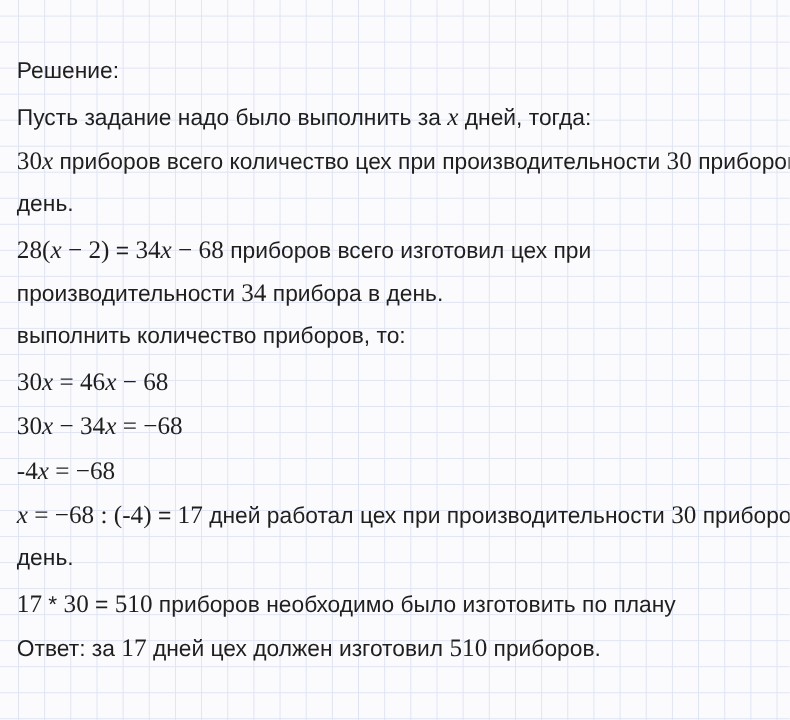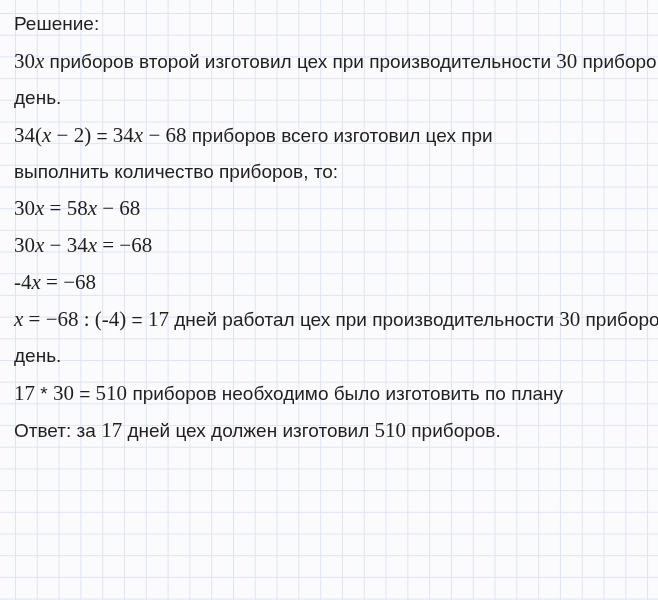--- a/index.html
+++ b/index.html
@@ -14,20 +14,21 @@
     color: var(--ink);
     background-color: var(--bg);
     background-image:
       linear-gradient(to right, var(--grid) 1px, transparent 1px),
       linear-gradient(to bottom, var(--grid) 1px, transparent 1px);
     background-size: 21.8px 21.7px;
     background-position: 15px 13px;
   }
   main.content {
     padding: 6px 18px 0 14px;
+    margin-top: 36px;
   }
   .line {
     height: 36.9px;
     line-height: 36.9px;
     white-space: pre;
     font-size: 19px;
   }
   .seg-sans {
     font-family: "Liberation Sans", sans-serif;
     font-size: 19px;
@@ -41,25 +42,27 @@
     font-style: italic;
     font-size: 21px;
   }
 </style>
 </head>
 <body>
 
 <main class="content">
   <div id="solution-lines">
       <div class="line"><span class="seg-sans">Решение:</span></div>
-      <div class="line"><span class="seg-math">30</span><span class="seg-math-var">x</span><span class="seg-sans"> приборов второй изготовил цех при производительности </span><span class="seg-math">30</span><span class="seg-sans"> приборов в</span></div>
+      <div class="line"><span class="seg-sans">Пусть задание надо было выполнить за </span><span class="seg-math-var">x</span><span class="seg-sans"> дней, тогда:</span></div>
+      <div class="line"><span class="seg-math">30</span><span class="seg-math-var">x</span><span class="seg-sans"> приборов всего количество цех при производительности </span><span class="seg-math">30</span><span class="seg-sans"> приборов в</span></div>
       <div class="line"><span class="seg-sans">день.</span></div>
-      <div class="line"><span class="seg-math">34(</span><span class="seg-math-var">x</span><span class="seg-math"> − 2)</span><span class="seg-sans"> = </span><span class="seg-math">34</span><span class="seg-math-var">x</span><span class="seg-math"> − 68</span><span class="seg-sans"> приборов всего изготовил цех при</span></div>
+      <div class="line"><span class="seg-math">28(</span><span class="seg-math-var">x</span><span class="seg-math"> − 2)</span><span class="seg-sans"> = </span><span class="seg-math">34</span><span class="seg-math-var">x</span><span class="seg-math"> − 68</span><span class="seg-sans"> приборов всего изготовил цех при</span></div>
+      <div class="line"><span class="seg-sans">производительности </span><span class="seg-math">34</span><span class="seg-sans"> прибора в день.</span></div>
       <div class="line"><span class="seg-sans">выполнить количество приборов, то:</span></div>
-      <div class="line"><span class="seg-math">30</span><span class="seg-math-var">x</span><span class="seg-math"> = 58</span><span class="seg-math-var">x</span><span class="seg-math"> − 68</span></div>
+      <div class="line"><span class="seg-math">30</span><span class="seg-math-var">x</span><span class="seg-math"> = 46</span><span class="seg-math-var">x</span><span class="seg-math"> − 68</span></div>
       <div class="line"><span class="seg-math">30</span><span class="seg-math-var">x</span><span class="seg-math"> − 34</span><span class="seg-math-var">x</span><span class="seg-math"> = −68</span></div>
       <div class="line"><span class="seg-math">-4</span><span class="seg-math-var">x</span><span class="seg-math"> = −68</span></div>
       <div class="line"><span class="seg-math-var">x</span><span class="seg-math"> = −68 : (-4)</span><span class="seg-sans"> = </span><span class="seg-math">17</span><span class="seg-sans"> дней работал цех при производительности </span><span class="seg-math">30</span><span class="seg-sans"> приборов в</span></div>
       <div class="line"><span class="seg-sans">день.</span></div>
       <div class="line"><span class="seg-math">17</span><span class="seg-sans"> * </span><span class="seg-math">30</span><span class="seg-sans"> = </span><span class="seg-math">510</span><span class="seg-sans"> приборов необходимо было изготовить по плану</span></div>
       <div class="line"><span class="seg-sans">Ответ: за </span><span class="seg-math">17</span><span class="seg-sans"> дней цех должен изготовил </span><span class="seg-math">510</span><span class="seg-sans"> приборов.</span></div>
     </div>
 </main>
 
 </body></html>

